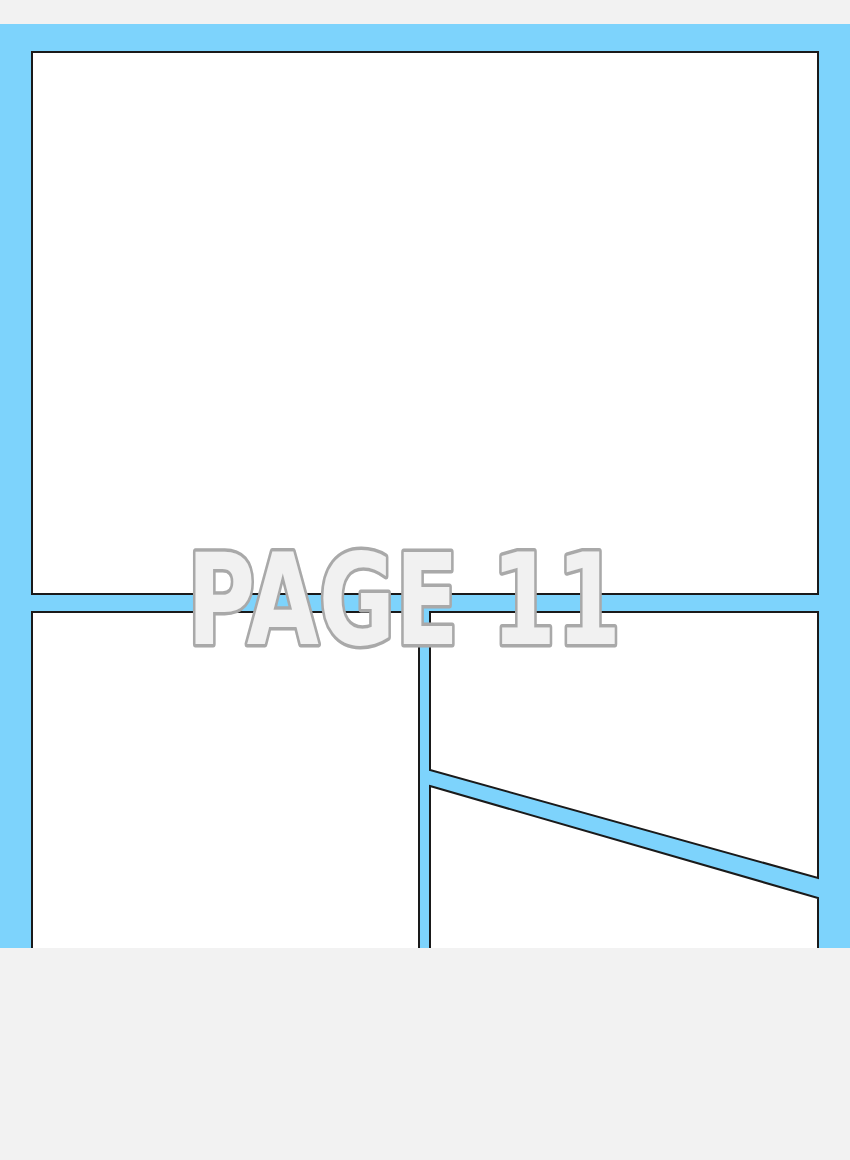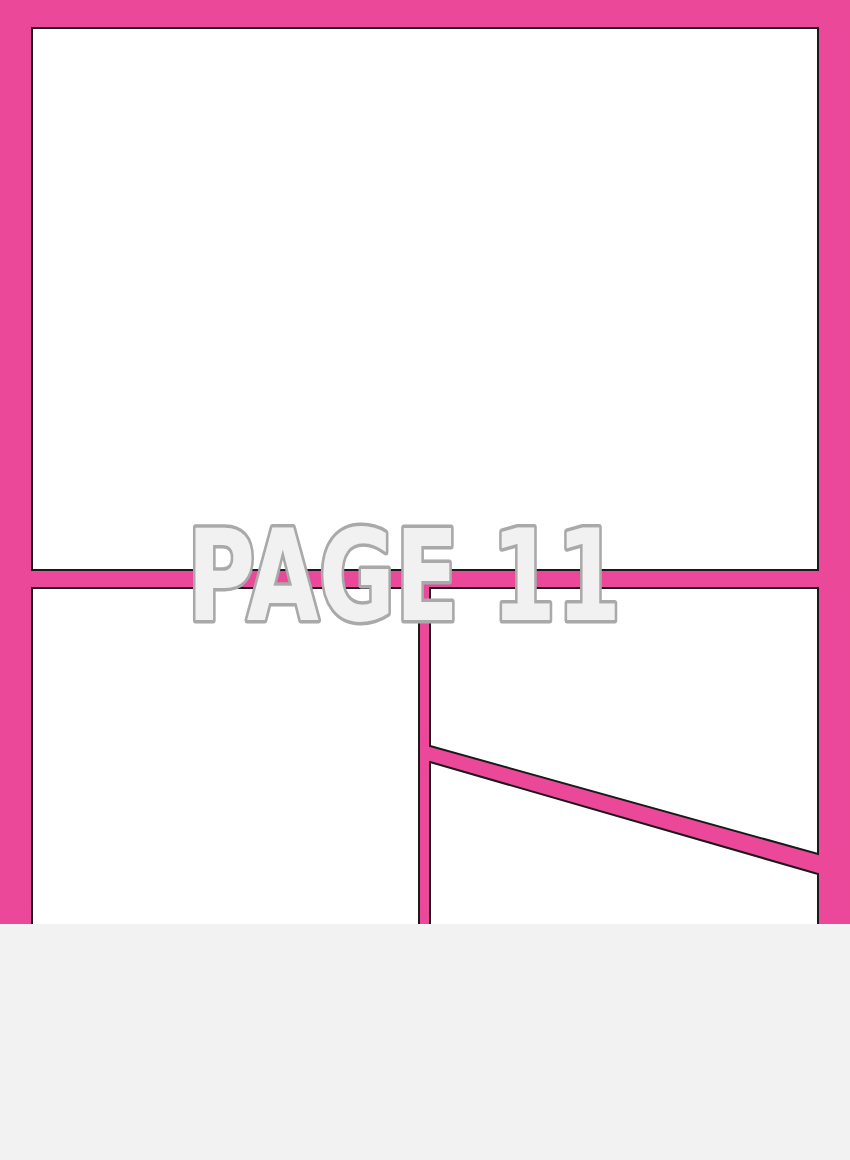--- a/index.html
+++ b/index.html
@@ -7,22 +7,23 @@
       padding: 0;
     }
     body {
       background: #f2f2f2;
       font-family: "DejaVu Sans", sans-serif;
     }
     .page {
       position: relative;
       width: 850px;
       height: 924px;
-      background: #ec4899;
+      background: #7dd3fc;
       overflow: hidden;
+      margin-top: 24px;
     }
     .page > svg {
       position: absolute;
       left: 0;
       top: 0;
       display: block;
     }
     .watermark-title {
       font-family: "DejaVu Sans", sans-serif;
       font-weight: bold;

